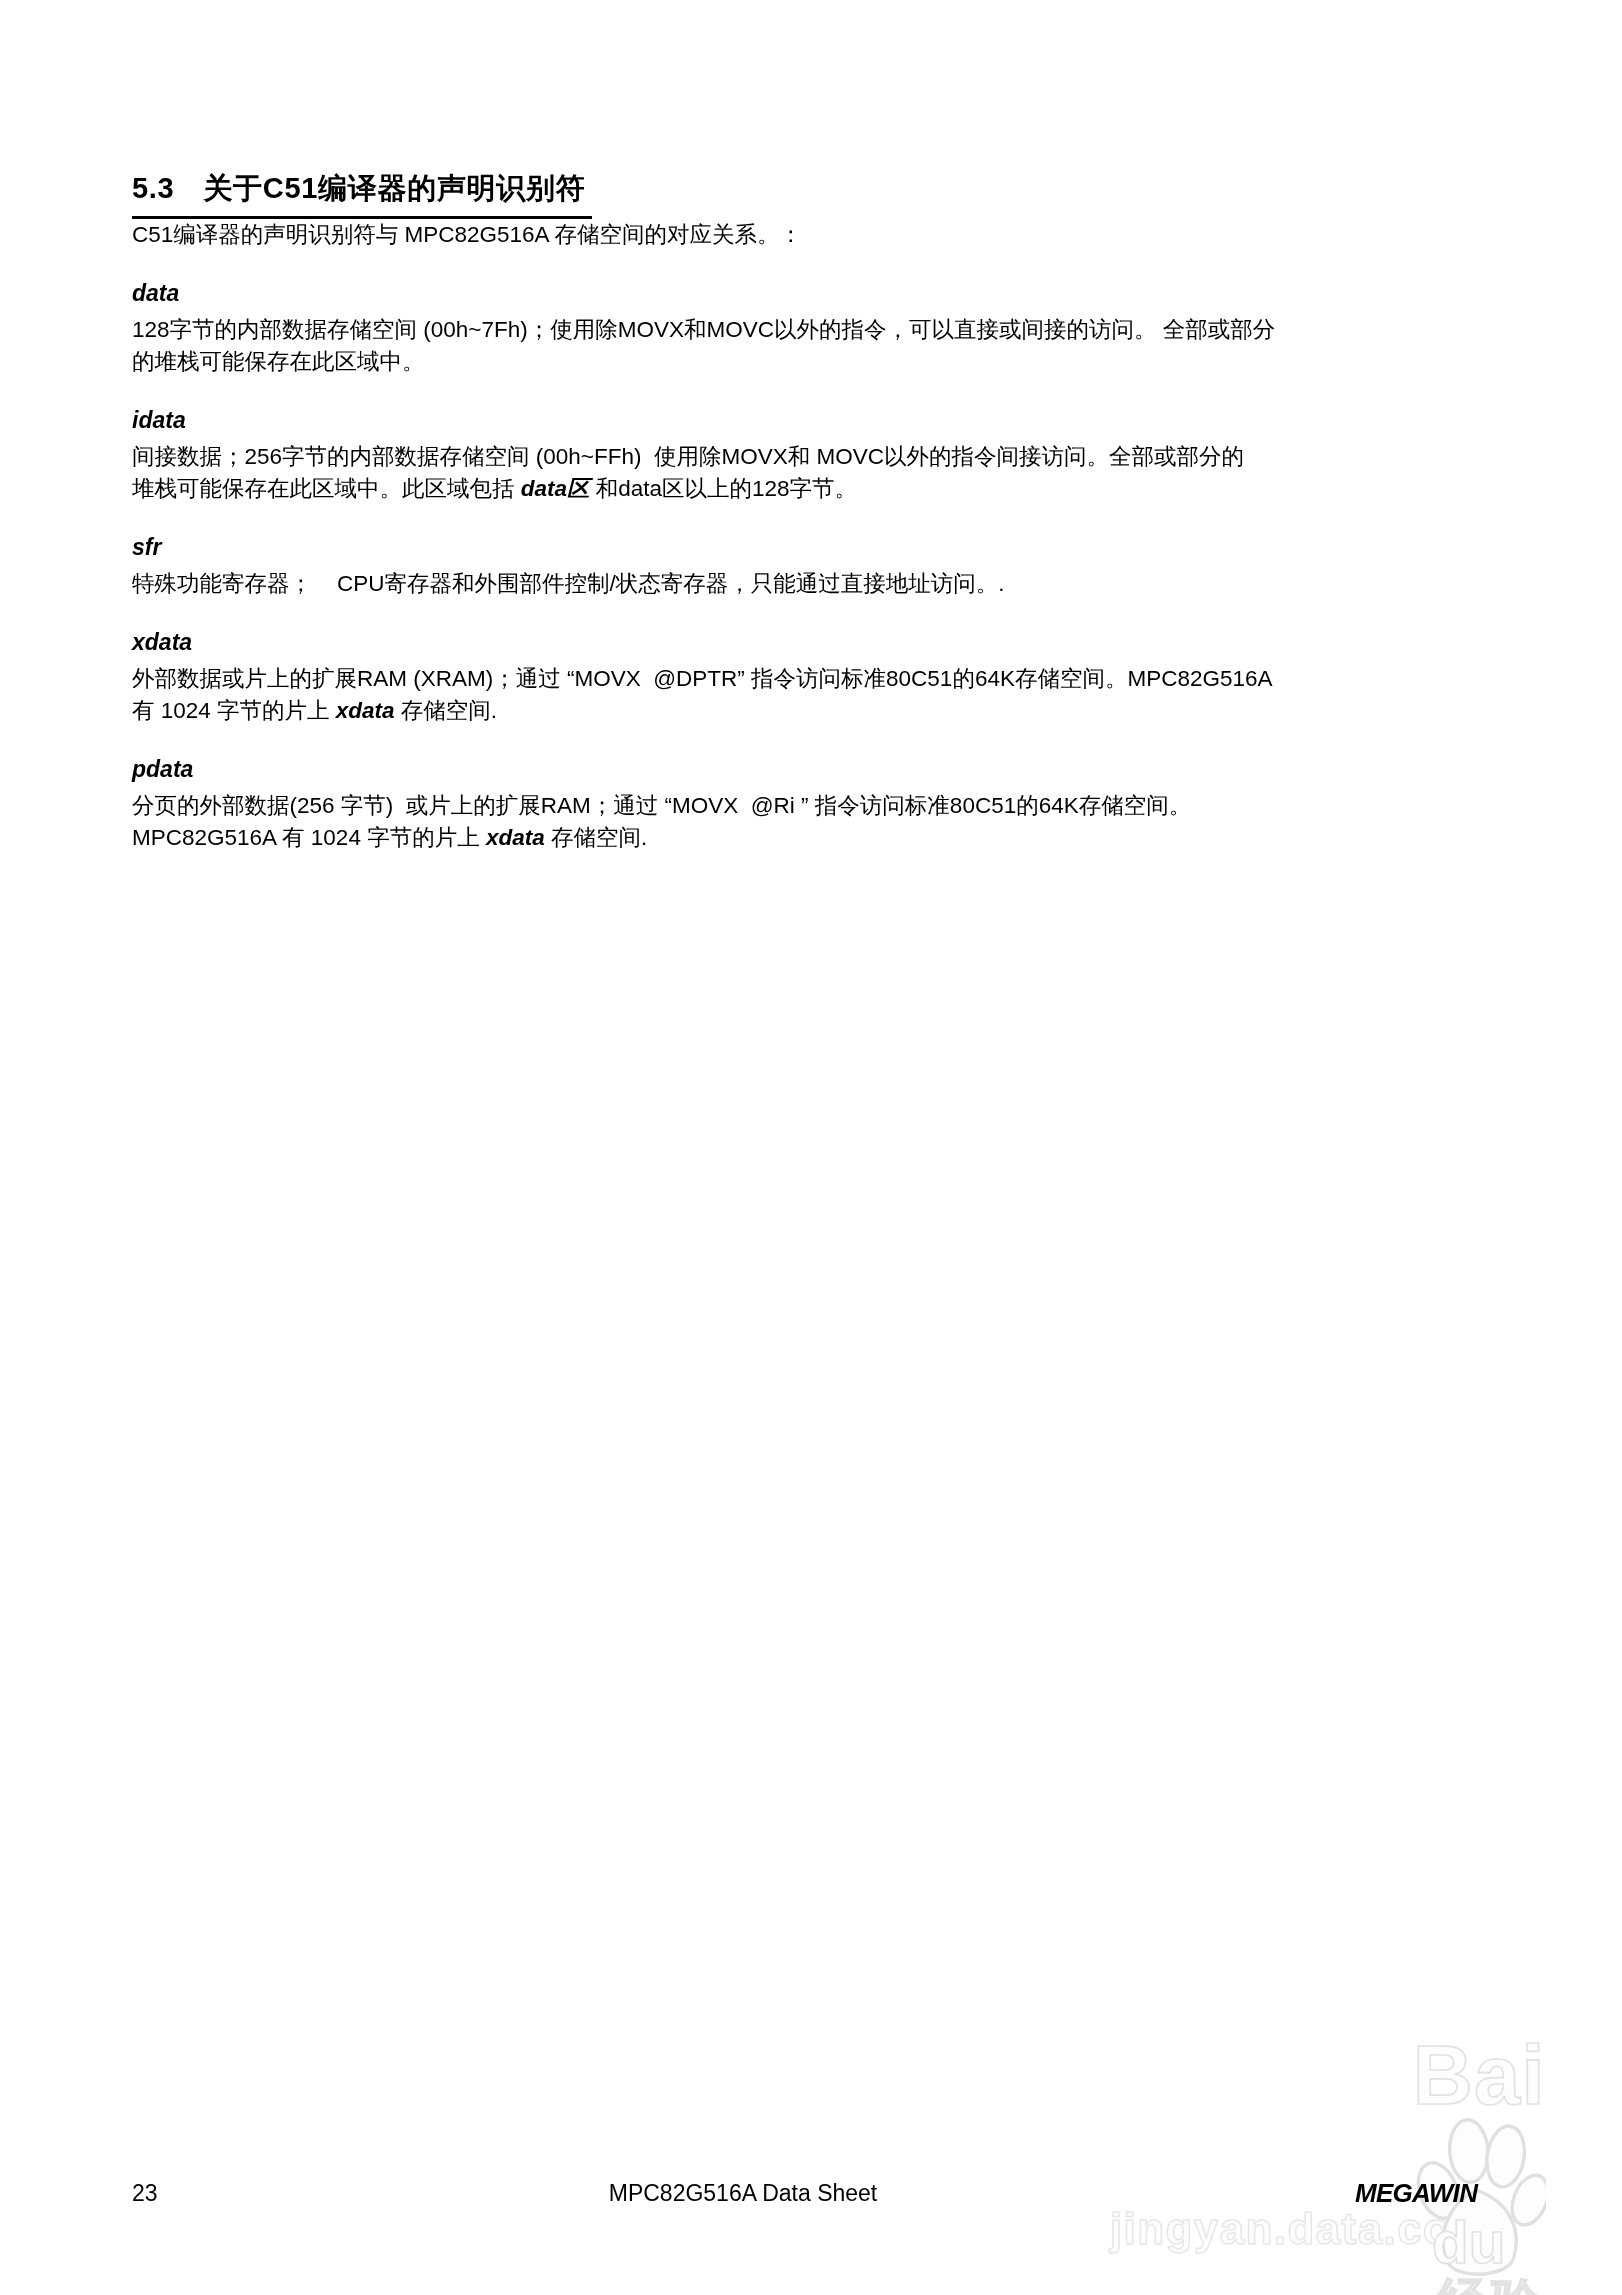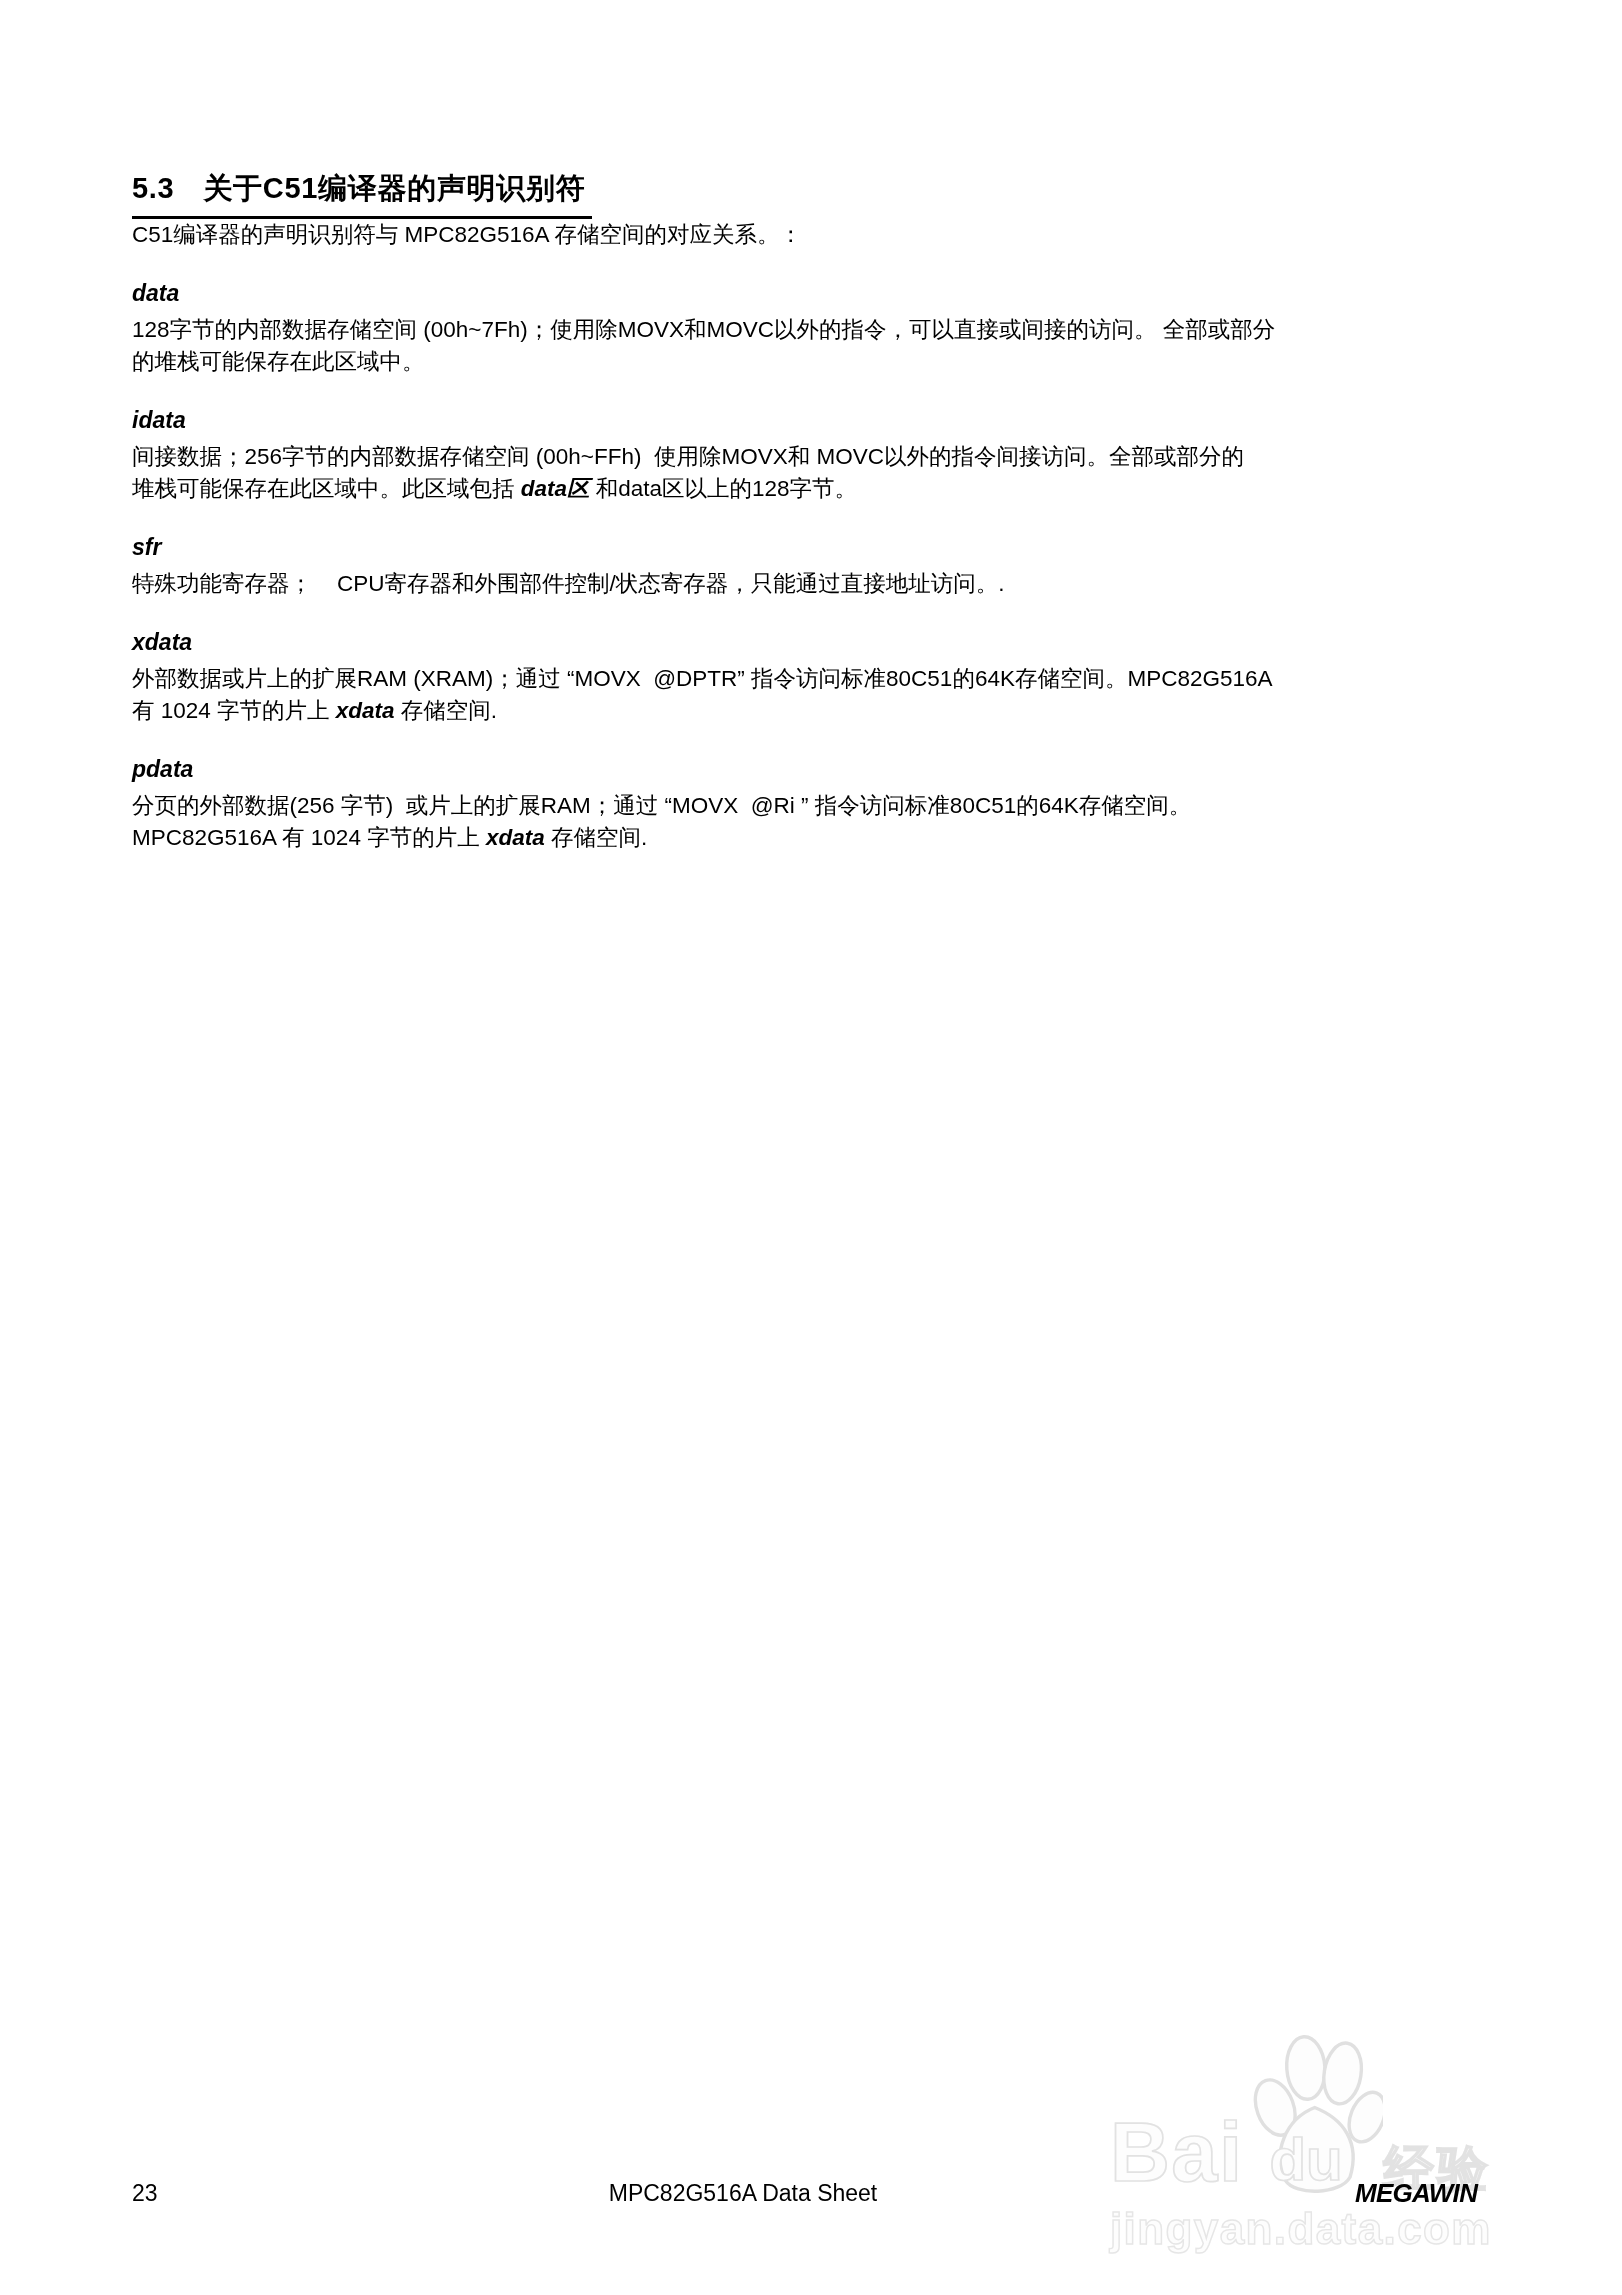--- a/index.html
+++ b/index.html
@@ -92,20 +92,21 @@
     color: #fdfdfd;
     -webkit-text-stroke: 1.7px #e2e2e2;
     text-shadow: 0 0 1.4px rgba(0,0,0,0.06);
     font-weight: 700;
     user-select: none;
   }
   .wm-row1 {
     display: flex;
     align-items: flex-end;
     height: 160px;
+    flex-direction: column;
   }
   .wm-bai { font-size: 83px; line-height: 1; letter-spacing: 1.4px; }
   .wm-paw-wrap {
     position: relative;
     width: 140px;
     height: 160px;
     flex: 0 0 auto;
   }
   .wm-paw-wrap svg { position: absolute; left: 0; top: 0; }
   .wm-du {

